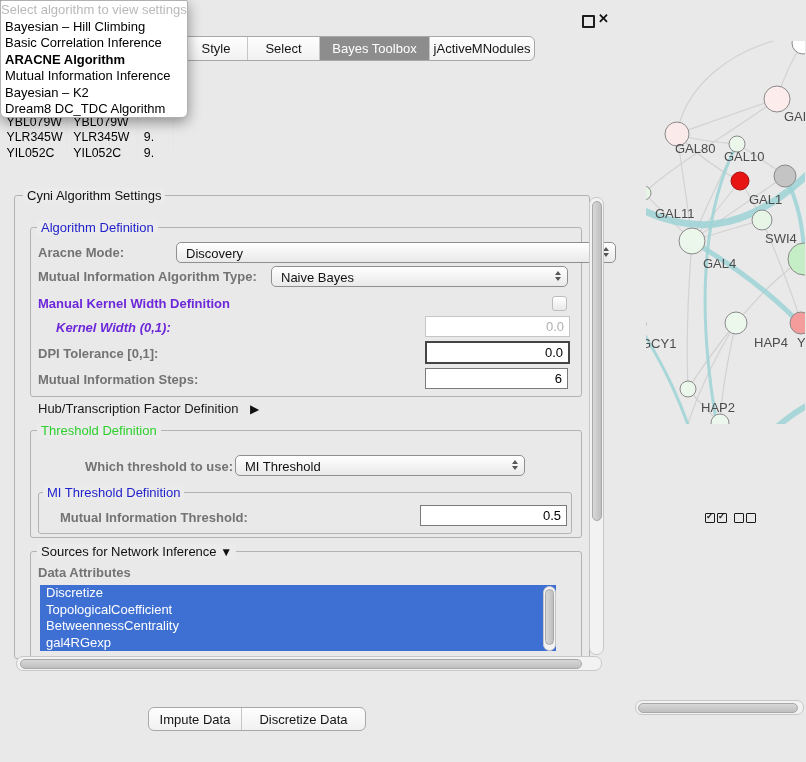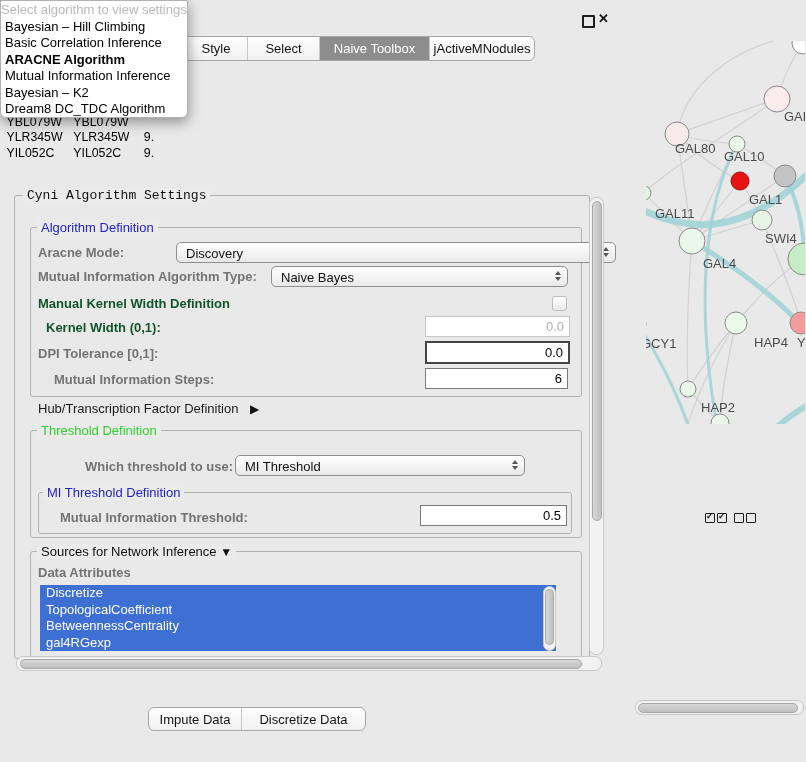--- a/index.html
+++ b/index.html
@@ -28,21 +28,21 @@
               box-shadow:0 0 4px #7fb4e8;background:#eef3f8;}
   .frag-group{left:566;top:86;width:36;height:54;border:1px solid #bfbfbf;border-radius:4px;}
   .frag-combo2{left:556;top:150;width:28;height:26;border:1px solid #9a9a9a;border-radius:6px;
                background:linear-gradient(#fdfdfd,#e2e2e2);}
   
   .group{border:1px solid #b3b3b3;border-radius:3px;}
   .legend{position:absolute;background:#ebebeb;padding:0 4px;font-size:13px;white-space:nowrap;}
   .legend.blue{color:#2222cc;}
   .legend.green{color:#2ed02e;}
   .blabel{font-weight:bold;color:#737373;white-space:nowrap;}
-  .dlabel{font-weight:bold;color:#14532d;white-space:nowrap;}
+  .dlabel{font-weight:bold;color:#6d28d9;white-space:nowrap;}
   .combo{height:21px;border:1px solid #8f8f8f;border-radius:5px;background:linear-gradient(#ffffff,#e9e9e9);
          line-height:21px;padding-left:9px;box-sizing:border-box;color:#111;}
   .combo .arrows{position:absolute;right:6px;top:4px;display:flex;flex-direction:column;gap:2px;}
   .tri-up{width:0;height:0;border-left:3.5px solid transparent;border-right:3.5px solid transparent;border-bottom:4px solid #555;}
   .tri-down{width:0;height:0;border-left:3.5px solid transparent;border-right:3.5px solid transparent;border-top:4px solid #555;}
   .field{background:#fff;text-align:right;padding:0 5px;line-height:19px;height:19px;box-sizing:content-box;}
   .field.disabled{border:1px solid #c6c6c6;color:#b0b0b0;}
   .field.strong{border:2px solid #454545;color:#000;}
   .field.normal{border:1px solid #7a7a7a;color:#000;}
   .checkbox{width:13px;height:13px;border:1px solid #bdbdbd;border-radius:3px;background:linear-gradient(#fff,#e9e9e9);}
@@ -114,35 +114,35 @@
         </svg>
         <span>Network</span>
       </div>
       <div class="seg" style="width: 63px;">
         <span>Style</span>
       </div>
       <div class="seg" style="width: 72px;">
         <span>Select</span>
       </div>
       <div class="seg sel" style="width: 110px;">
-        <span>Naive Toolbox</span>
+        <span>Bayes Toolbox</span>
       </div>
       <div class="seg" style="width: 105px;">
         <span>jActiveMNodules</span>
       </div>
     </div>
 
   <div class="abs mainpanel"></div>
 
   <div class="abs frag-group"></div>
   <div class="abs frag-combo"></div>
   <div class="abs frag-combo2"></div>
   <div class="abs frag-infgroup"></div>
 
-  <div class="abs group" style="left:14px;top:195px;width:574px;height:462px;font-family:Liberation Mono, monospace;">
+  <div class="abs group" style="left:14px;top:195px;width:574px;height:462px;">
     <span class="legend" style="top:-8px;left:8px;color:#111;">Cyni Algorithm Settings</span>
   </div>
 
   <div class="abs group" style="left:30px;top:227px;width:550px;height:168px;">
     <span class="legend blue" style="top:-8px;left:6px;">Algorithm Definition</span>
   </div>
   <div class="abs blabel" style="left:38px;top:245px;">Aracne Mode:</div>
   <div class="abs combo" style="left:128px;top:242px;width:440px;margin-left:48px;">
     <span>Discovery</span>
     <span class="arrows">
@@ -153,25 +153,25 @@
   <div class="abs blabel" style="left:38px;top:269px;">Mutual Information Algorithm Type:</div>
   <div class="abs combo" style="left:271px;top:266px;width:297px;">
     <span>Naive Bayes</span>
     <span class="arrows">
         <span class="tri-up"></span>
         <span class="tri-down"></span>
       </span>
   </div>
   <div class="abs dlabel" style="left:38px;top:296px;">Manual Kernel Width Definition</div>
   <div class="abs checkbox" style="left:552px;top:296px;"></div>
-  <div class="abs dlabel" style="left:46px;top:320px;">Kernel Width (0,1):</div>
+  <div class="abs dlabel" style="left:56px;top:320px;font-style:italic;">Kernel Width (0,1):</div>
   <div class="abs field disabled" style="left:425px;top:316px;width:133px;">0.0</div>
   <div class="abs blabel" style="left:38px;top:346px;">DPI Tolerance [0,1]:</div>
   <div class="abs field strong" style="left:425px;top:341px;width:131px;">0.0</div>
-  <div class="abs blabel" style="left:54px;top:372px;">Mutual Information Steps:</div>
+  <div class="abs blabel" style="left:38px;top:372px;">Mutual Information Steps:</div>
   <div class="abs field normal" style="left:425px;top:368px;width:131px;">6</div>
 
   <div class="abs" style="left:38px;top:401px;">
     <span>Hub/Transcription Factor Definition</span>
     <span class="expander-arrow" style="margin-left:8px;">▶</span>
   </div>
 
   <div class="abs group" style="left:30px;top:430px;width:550px;height:106px;">
     <span class="legend green" style="top:-8px;left:6px;">Threshold Definition</span>
   </div>

